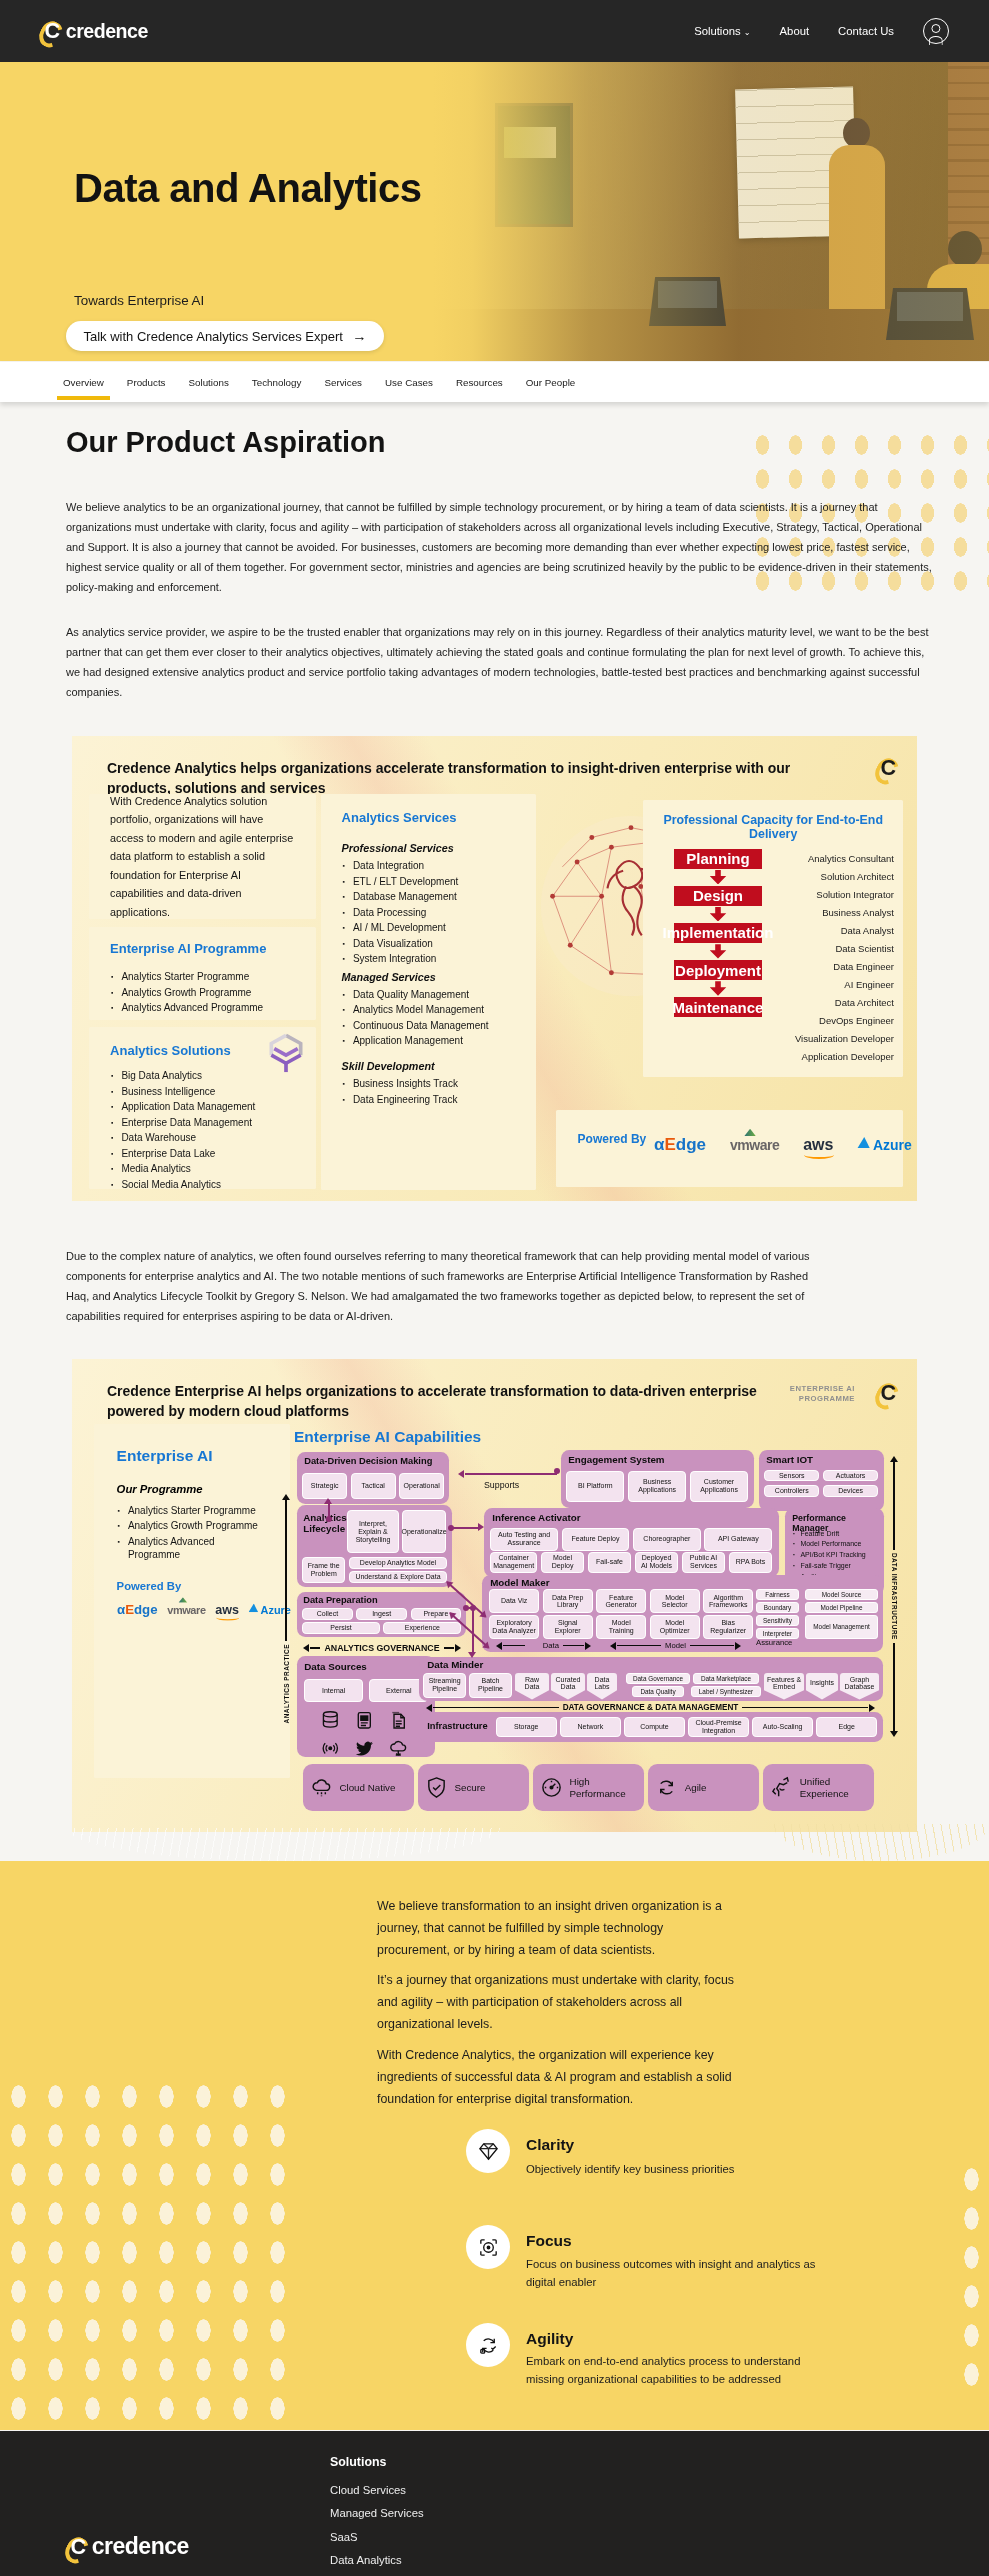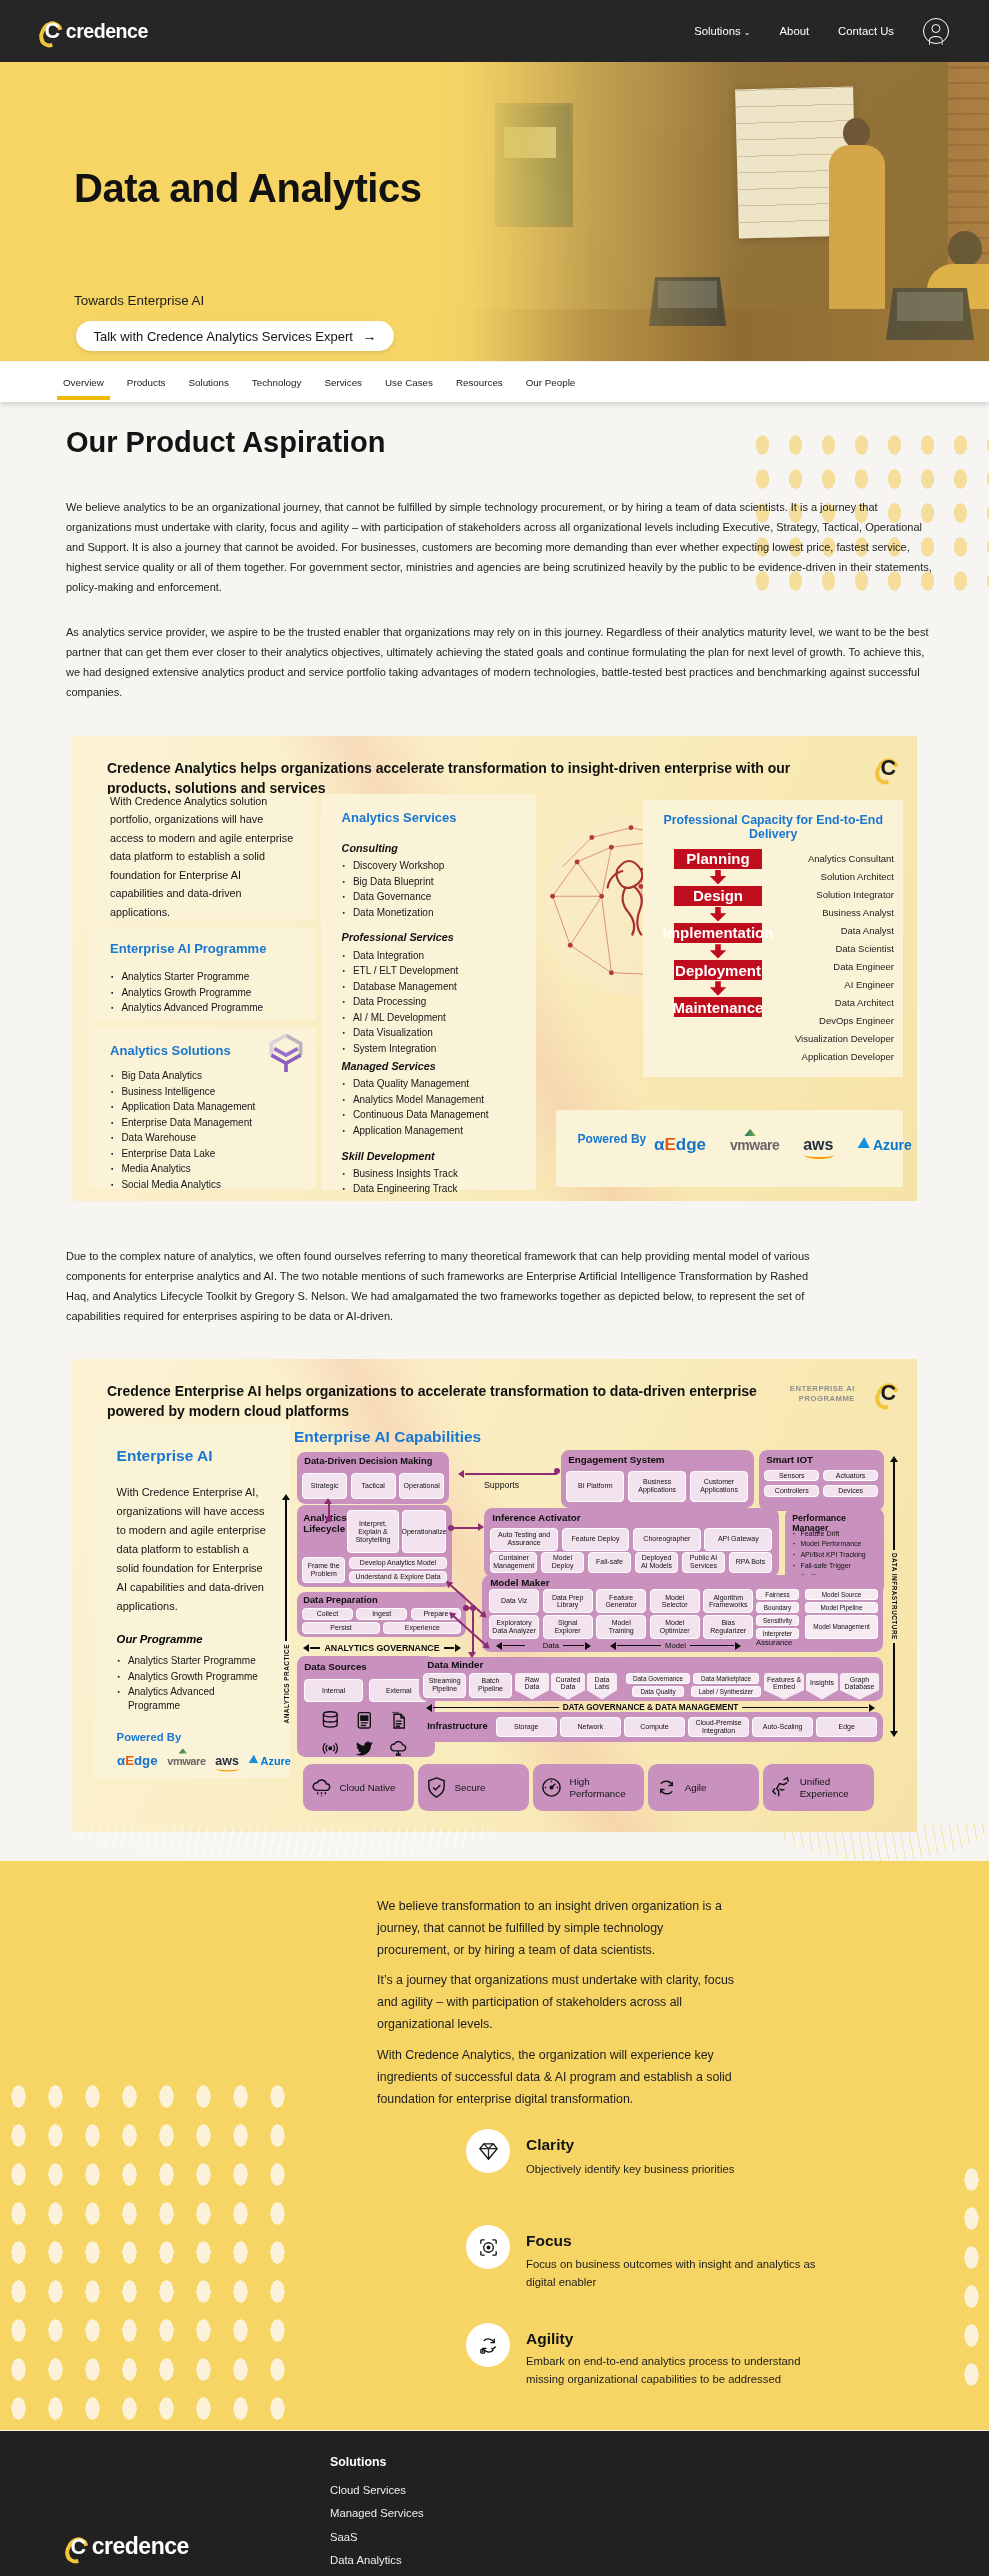--- a/index.html
+++ b/index.html
@@ -30,21 +30,21 @@
   .ph-p2h{position:absolute;left:515px;top:169px;width:34px;height:36px;border-radius:50%;background:#2f2620;}
   .ph-p2b{position:absolute;left:494px;top:202px;width:99px;height:98px;border-radius:26px 26px 0 0;background:#d3a33c;}
   .ph-table{position:absolute;left:0;top:247px;width:556px;height:52px;background:#7a5427;}
   .ph-lap{position:absolute;background:#23242a;}
   .ph-lap.l1{left:216px;top:215px;width:77px;height:49px;clip-path:polygon(8% 0,92% 0,100% 100%,0 100%);}
   .ph-lap.l2{left:453px;top:226px;width:88px;height:52px;clip-path:polygon(8% 0,92% 0,100% 100%,0 100%);}
   .ph-lap::after{content:"";position:absolute;left:12%;top:8%;width:76%;height:55%;background:#434a55;}
   .ph-tint{position:absolute;inset:0;background:linear-gradient(90deg,#F7D565 0%,rgba(247,213,101,.95) 7%,rgba(247,213,101,.5) 28%,rgba(247,213,101,.18) 55%,rgba(247,213,101,.3) 100%);}
   .hero h1{position:absolute;left:74px;top:103px;margin:0;font-size:40px;line-height:47px;font-weight:700;color:#121212;letter-spacing:-0.5px;z-index:2;width:361px;}
   .hero .sub{position:absolute;left:74px;top:231px;font-size:13.4px;color:#1c1c1c;z-index:2;}
-  .cta{position:absolute;left:76px;top:259px;height:30px;background:#fff;border-radius:15.5px;display:flex;align-items:center;gap:9.3px;padding:0 17.5px;font-size:13px;color:#141414;z-index:2;box-shadow:0 1.5px 4.1px rgba(0,0,0,.12);cursor:pointer;}
+  .cta{position:absolute;left:66px;top:259px;height:30px;background:#fff;border-radius:15.5px;display:flex;align-items:center;gap:9.3px;padding:0 17.5px;font-size:13px;color:#141414;z-index:2;box-shadow:0 1.5px 4.1px rgba(0,0,0,.12);cursor:pointer;}
   .cta .arr{font-size:14.4px;}
   
   .tabbar{position:absolute;left:0;top:362px;width:989px;height:40px;background:#fff;box-shadow:0 3.1px 5.2px rgba(0,0,0,.14);z-index:5;}
   .tabs{position:absolute;left:63px;top:0;height:40px;display:flex;align-items:center;gap:23px;}
   .tabs .tb{position:relative;font-size:9.8px;color:#1a1a1a;cursor:pointer;white-space:nowrap;}
   .tabs .tb:first-child::after{content:"";position:absolute;left:-6.2px;right:-6.2px;bottom:-12.4px;height:3.6px;background:#F0B90B;}
   
   .dots{position:absolute;pointer-events:none;}
   .dots.yel{background-image:radial-gradient(ellipse 6.7px 9.8px at center,#F5DD9C 97%,transparent 100%);background-size:33px 34px;}
   .dots.wht{background-image:radial-gradient(ellipse 7.2px 11.3px at center,#FBF2D9 97%,transparent 100%);background-size:37px 39px;}
@@ -225,29 +225,20 @@
           <li>Enterprise Data Management</li>
           <li>Data Warehouse</li>
           <li>Enterprise Data Lake</li>
           <li>Media Analytics</li>
           <li>Social Media Analytics</li>
         </ul>
     </div>
 
     <div class="card" style="left:249px;top:58px;width:215px;height:396px;box-sizing:border-box;padding:15.5px 10.3px 0 20.6px;">
       <h4 class="bluehead" style="font-size:13px;margin-bottom:17.5px;">Analytics Services</h4>
-      <div class="grp">
-        <h5>Consulting</h5>
-        <ul class="blist" style="margin-bottom:12.4px;">
-            <li>Discovery Workshop</li>
-            <li>Big Data Blueprint</li>
-            <li>Data Governance</li>
-            <li>Data Monetization</li>
-          </ul>
-      </div>
       <div class="grp">
         <h5>Professional Services</h5>
         <ul class="blist" style="margin-bottom:5px;">
             <li>Data Integration</li>
             <li>ETL / ELT Development</li>
             <li>Database Management</li>
             <li>Data Processing</li>
             <li>AI / ML Development</li>
             <li>Data Visualization</li>
             <li>System Integration</li>
@@ -345,21 +336,20 @@
     <h3 class="ptitle">Credence Enterprise AI helps organizations to accelerate transformation to data-driven enterprise powered by modern cloud platforms</h3>
     <div class="abs" style="right:62px;top:25px;text-align:right;color:#8f8f8f;font-weight:700;font-size:7.7px;line-height:10.3px;letter-spacing:0.5px;z-index:2;">
       <div>ENTERPRISE AI</div>
         <div>PROGRAMME</div>
     </div>
     <span class="cmark dark abs" style="left:804px;top:20.6px;"><i class="arc"></i><b>C</b></span>
 
     
     <div class="card" style="left:21.6px;top:65px;width:196px;height:354px;box-sizing:border-box;padding:23px 20.6px 0 23px;">
       <h4 class="bluehead" style="font-size:15.5px;margin-bottom:17.5px;">Enterprise AI</h4>
-      <p style="margin:0 0 17.5px;font-size:11px;line-height:19px;color:#141414;">With Credence Enterprise AI, organizations will have access to modern and agile enterprise data platform to establish a solid foundation for Enterprise AI capabilities and data-driven applications.</p>
       <h5 style="font-size:11.3px;font-style:italic;font-weight:700;margin:0 0 9.3px;">Our Programme</h5>
       <ul class="blist" style="margin-bottom:18.5px;">
           <li>Analytics Starter Programme</li>
           <li>Analytics Growth Programme</li>
           <li>Analytics Advanced Programme</li>
         </ul>
       <span class="bluehead" style="font-size:11.3px;display:block;margin-bottom:10.3px;">Powered By</span>
       <div class="powrow" style="gap:12.4px;transform:scale(.78);transform-origin:left top;">
         <span class="lg aedge"><span>α</span><span class="e">E</span><span>dge</span></span>
         <span class="lg vm">vmware</span>

